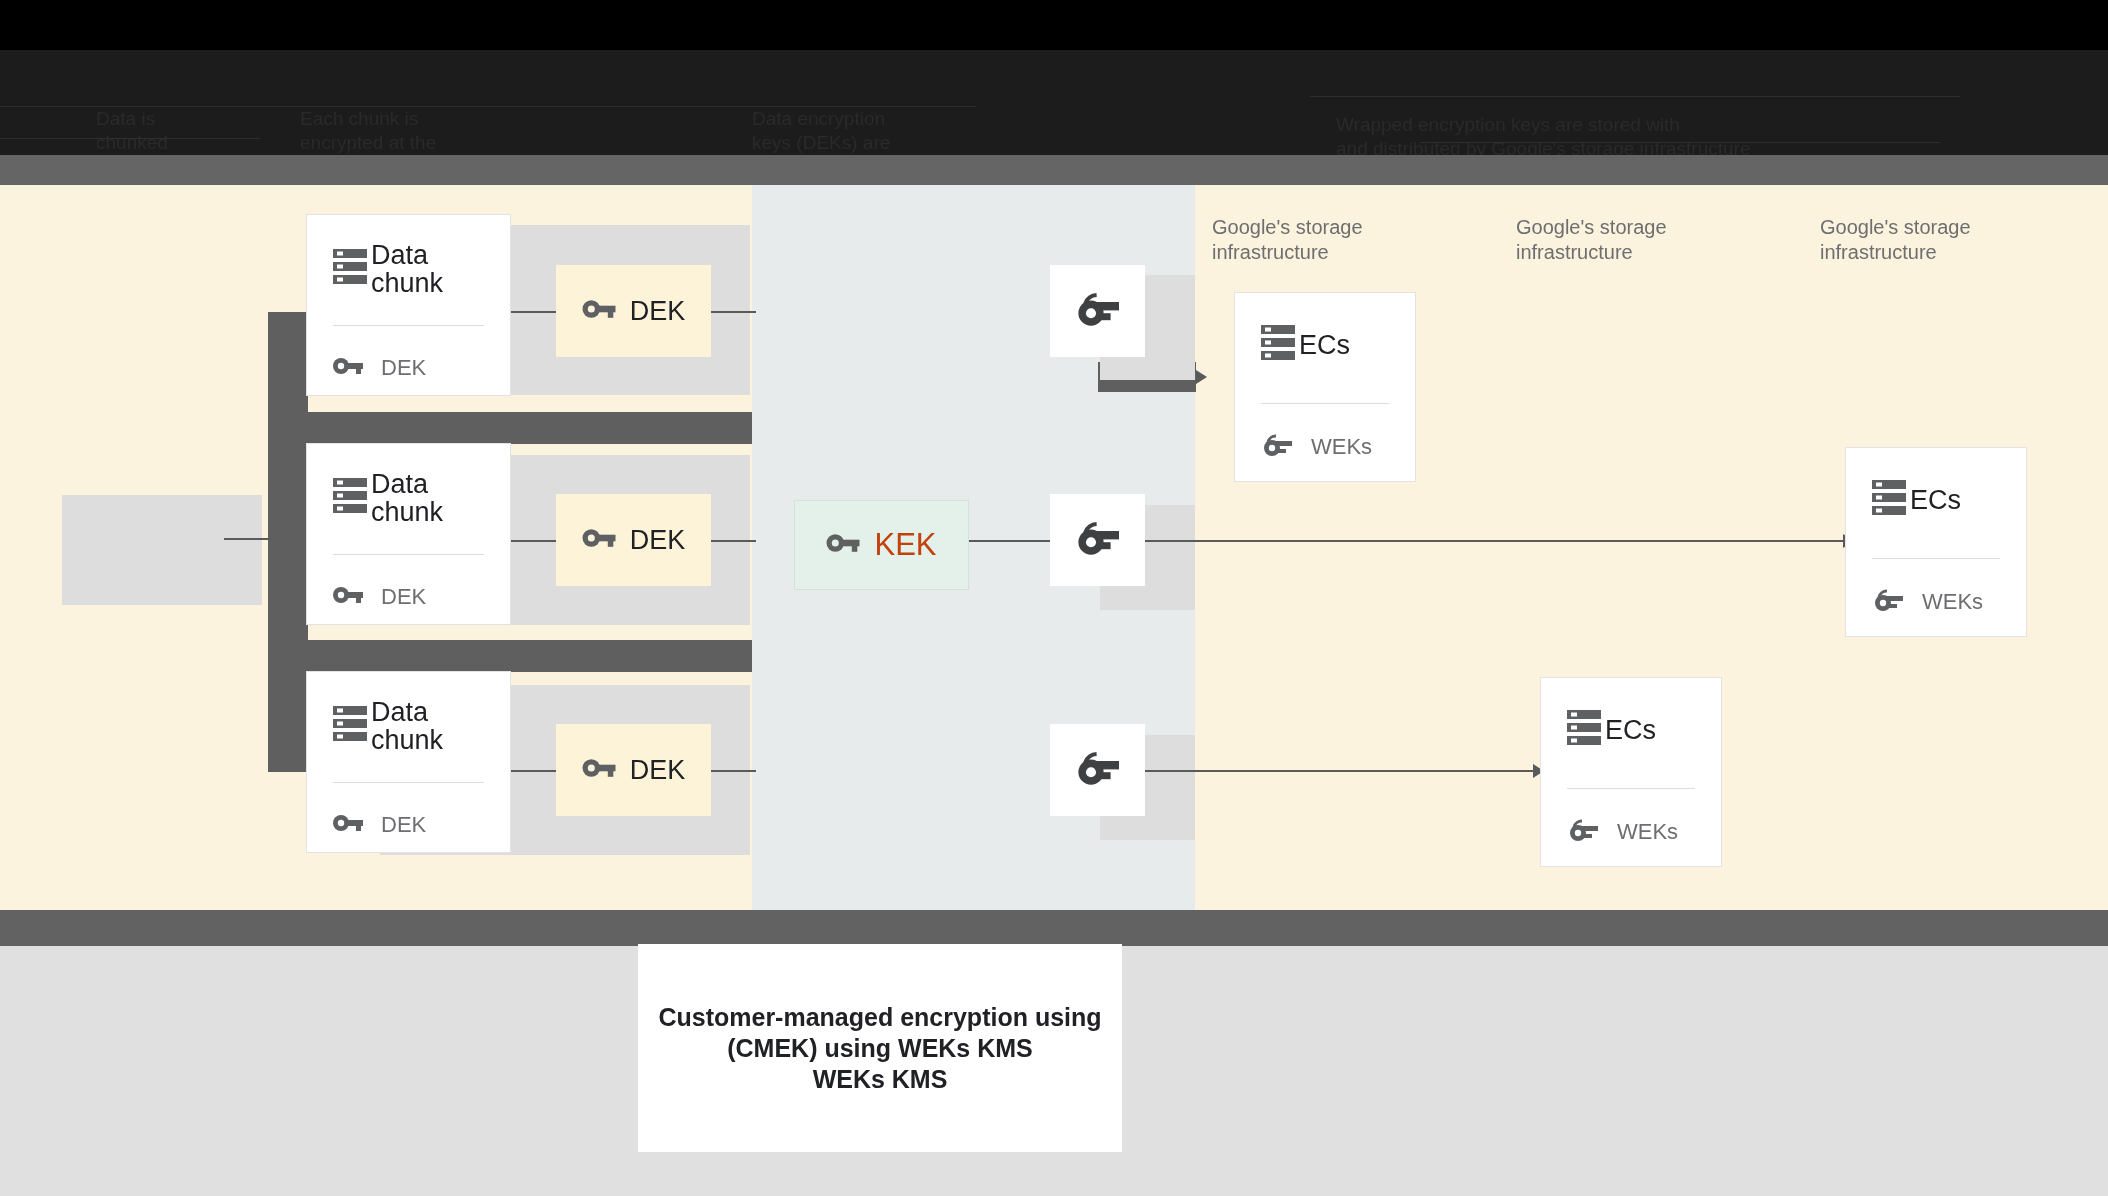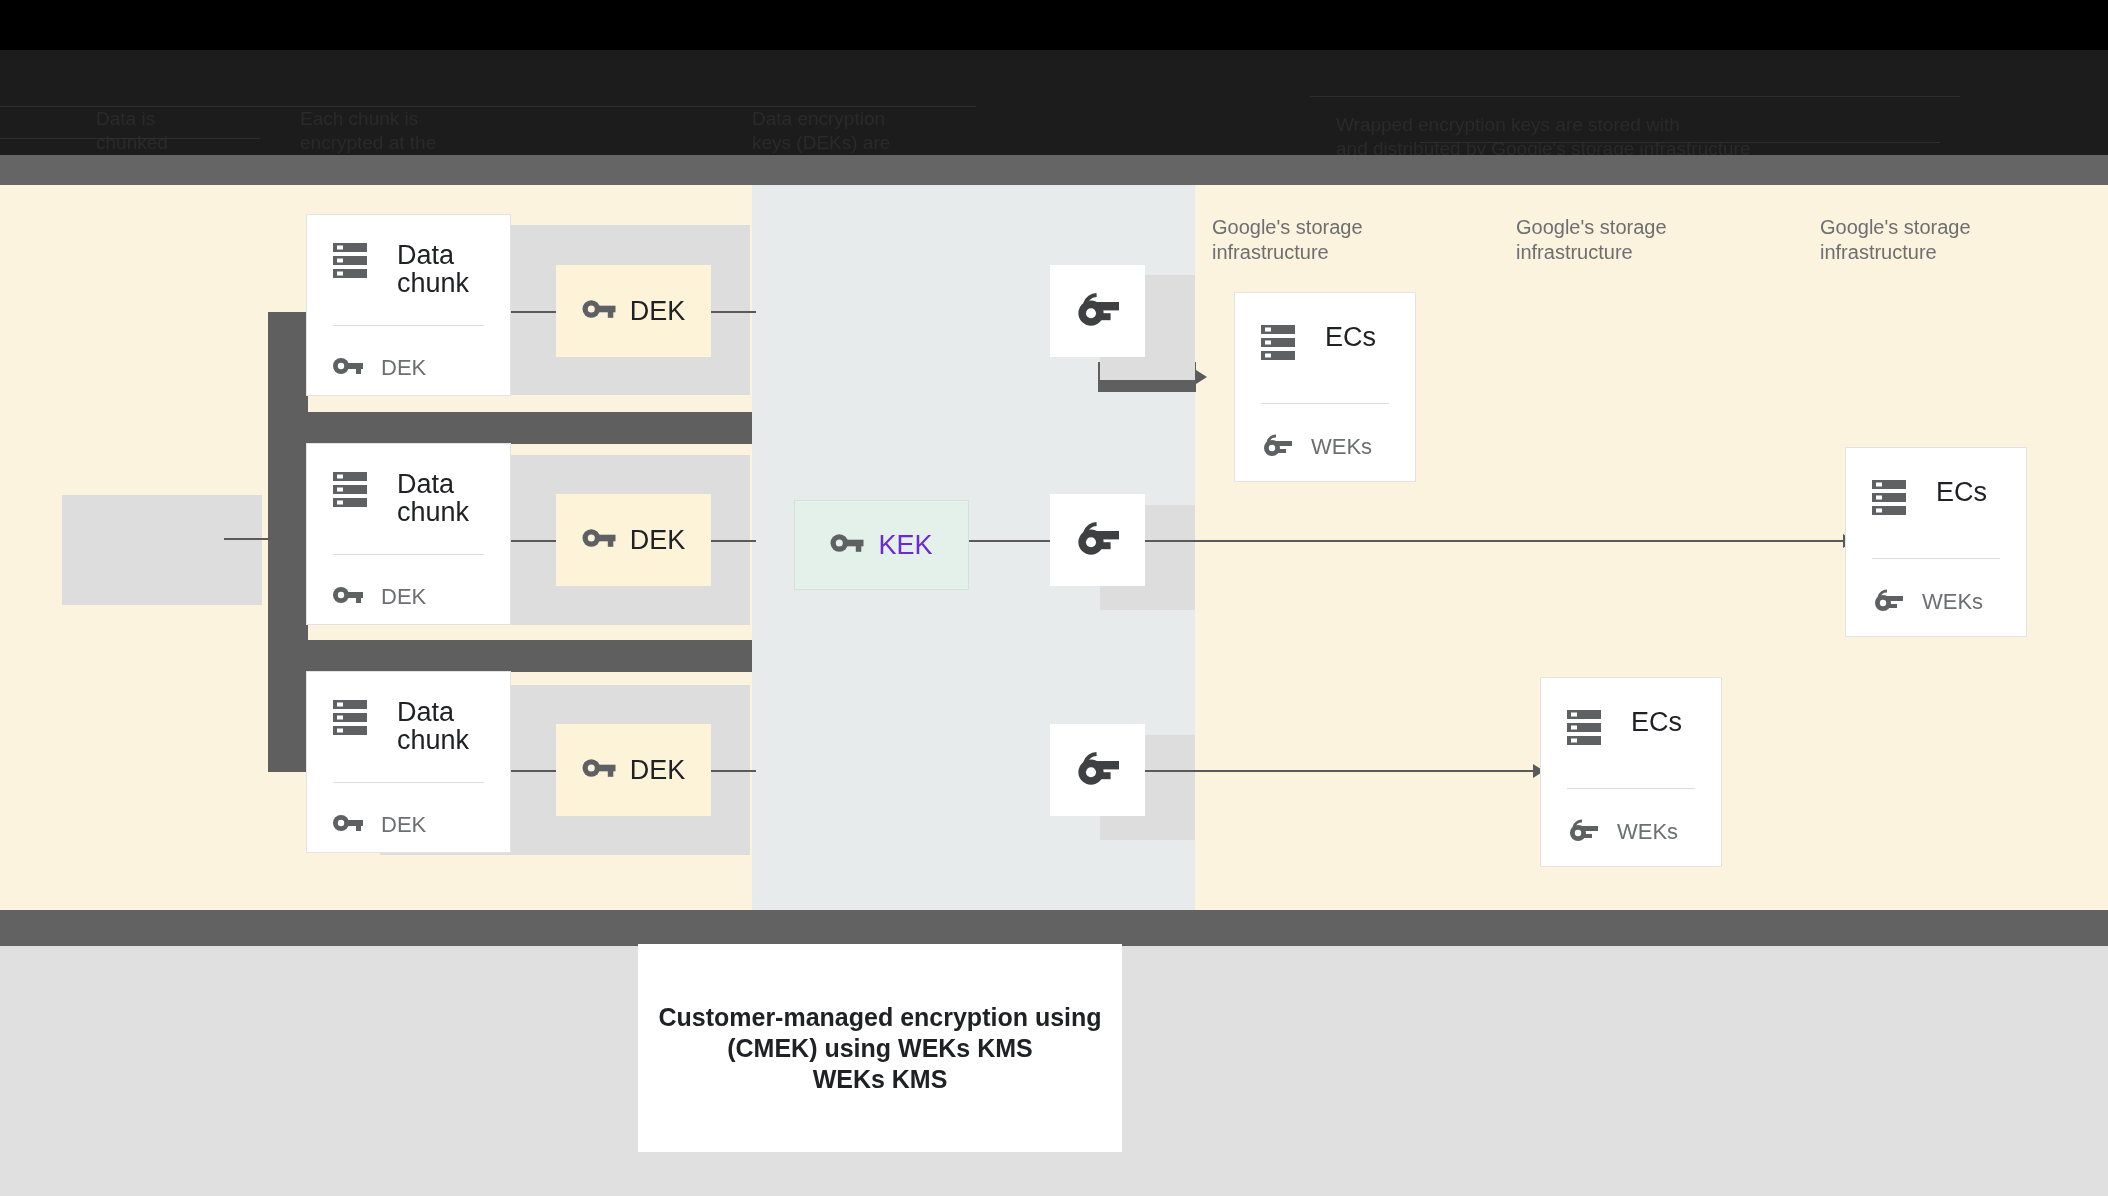--- a/index.html
+++ b/index.html
@@ -34,26 +34,26 @@
   .yellow-box{position:absolute;background:#fdf3d9;display:flex;align-items:center;justify-content:center;gap:14px;}
   .mint-box{position:absolute;background:#e4f1ea;border:1px solid #d4e3da;box-sizing:border-box;display:flex;align-items:center;justify-content:center;gap:14px;}
   .keycard{position:absolute;background:#fff;display:flex;align-items:center;justify-content:center;}
 
   
   .darkbar{position:absolute;background:#5f5f5f;}
 
   
   .line{position:absolute;height:2px;background:#5a5a5a;}
   .arrowhead{position:absolute;width:0;height:0;border-top:7px solid transparent;border-bottom:7px solid transparent;border-left:11px solid #5a5a5a;}
-  .card-top{position:absolute;left:26px;top:28px;right:26px;display:flex;align-items:flex-start;gap:30px;}
+  .card-top{position:absolute;left:26px;top:28px;right:26px;display:flex;align-items:center;gap:4px;}
   .card-div{position:absolute;left:26px;right:26px;height:1px;background:#dcdcdc;}
   .card-bot{position:absolute;left:26px;right:26px;display:flex;align-items:center;gap:18px;}
   .label-dark{font-size:27px;color:#202124;line-height:28px;}
   .label-gray{font-size:22px;color:#6d6e71;}
-  .label-kek{font-size:27px;color:#6d28d9;}
+  .label-kek{font-size:31px;color:#c2410c;}
   .section-label{position:absolute;font-size:20px;line-height:25px;color:#6d6e71;white-space:pre-line;}
 
   
   .ico-db{display:inline-block;flex:0 0 auto;}
   .ico-key{display:inline-block;flex:0 0 auto;}
 
   
   .caption{position:absolute;background:#fff;display:flex;flex-direction:column;align-items:center;justify-content:center;text-align:center;}
   .cap-b{font-size:25px;font-weight:bold;color:#202124;line-height:31px;}
   .cap-n{font-size:25px;color:#202124;line-height:31px;margin-top:28px;}

